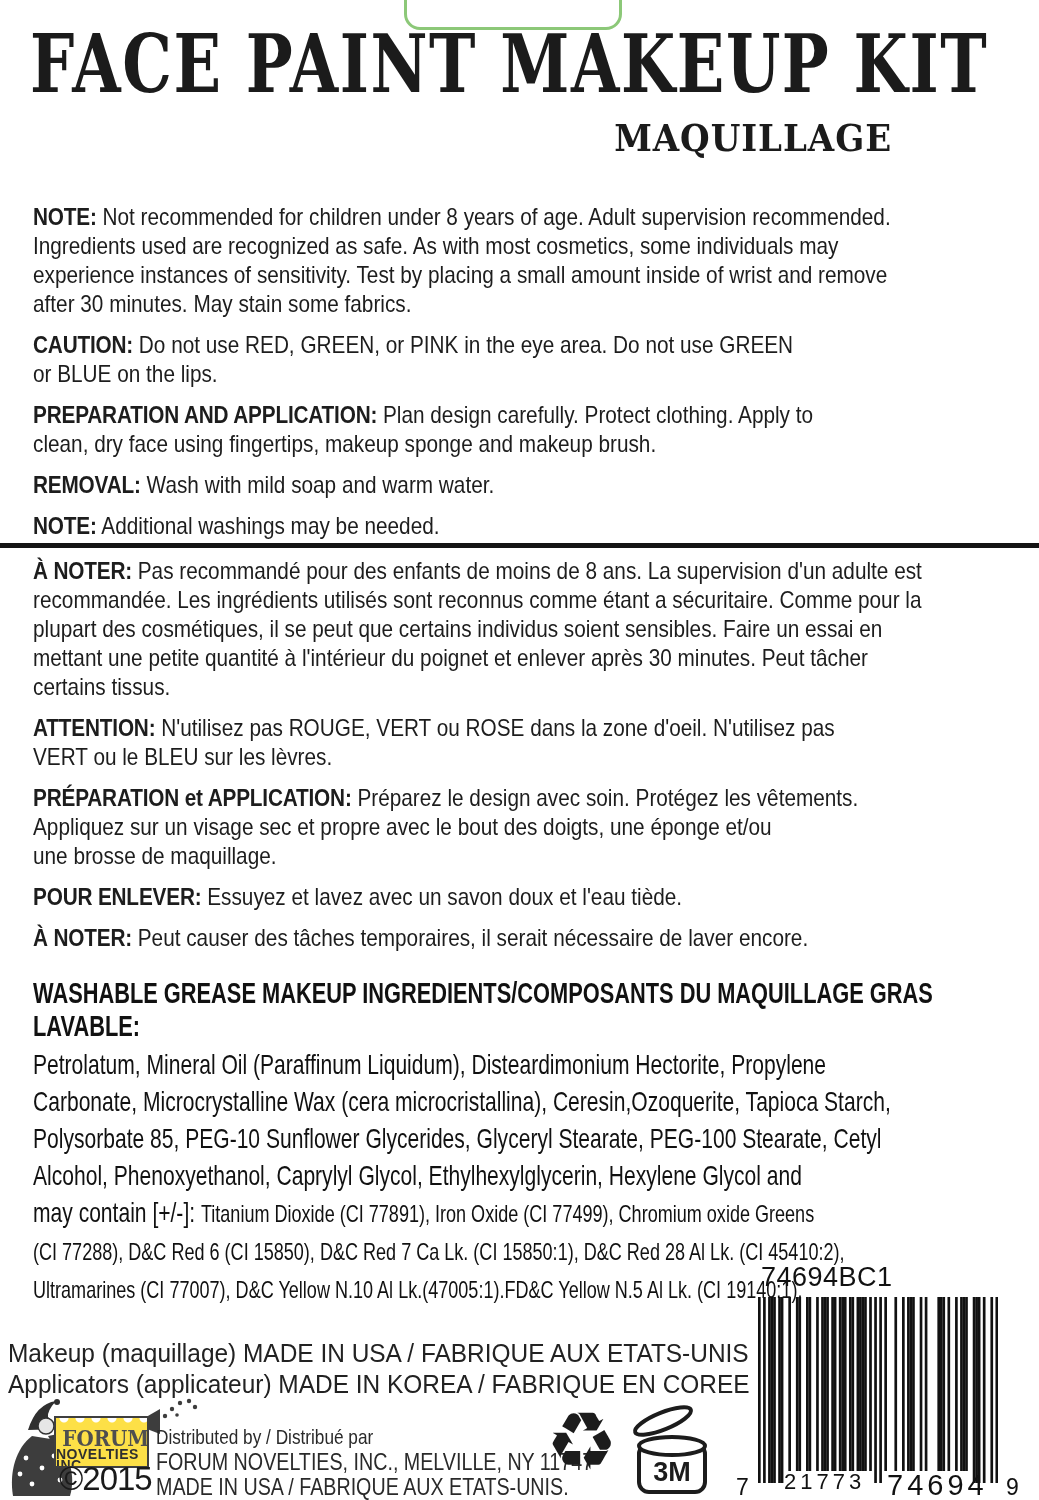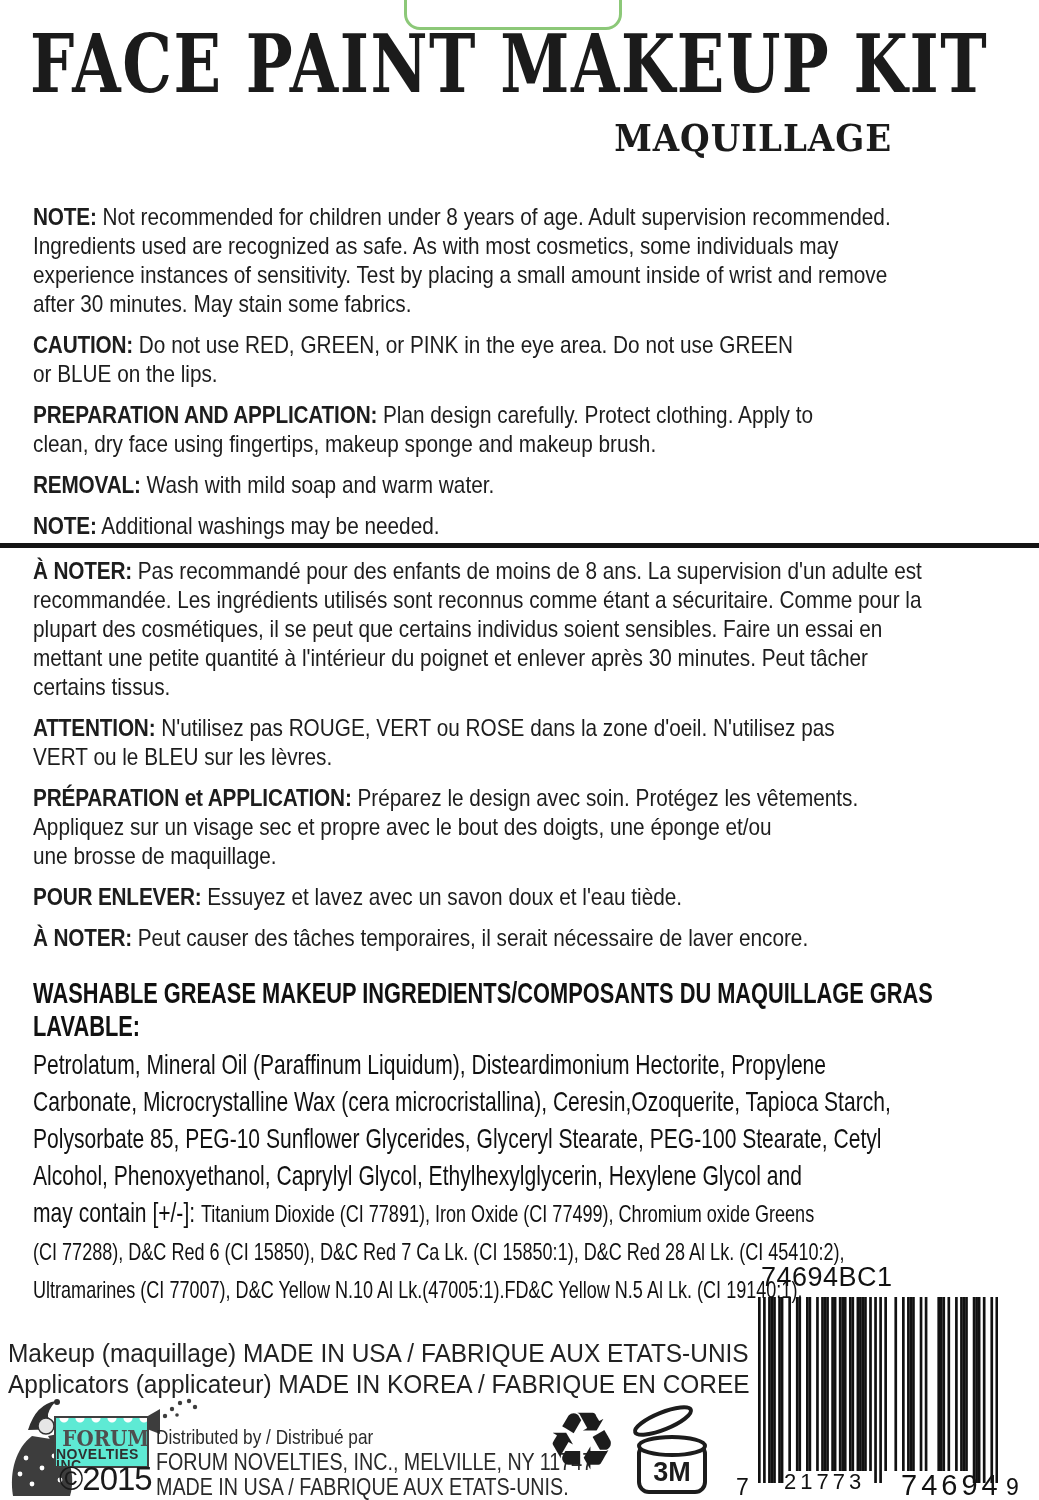--- a/index.html
+++ b/index.html
@@ -38,21 +38,21 @@
   .ing-col{font-size:24px;}
 
   
   .madein{position:absolute;left:8px;top:1338px;width:1200px;font-size:26px;line-height:31px;
           transform:scaleX(0.94);transform-origin:left top;color:#222;}
   .distributor{position:absolute;left:156px;top:1424px;width:560px;
                transform:scaleX(0.82);transform-origin:left top;color:#2a2a2a;}
   .d1{font-size:21px;line-height:25px;}
   .d23{font-size:24px;line-height:25px;}
 
-  .banner{position:absolute;left:54px;top:1416px;width:95px;height:52px;background:#5eead4;
+  .banner{position:absolute;left:54px;top:1416px;width:95px;height:52px;background:#fde047;
           border:2px solid #3f3f3f;box-sizing:border-box;overflow:hidden;}
   .banner::before{content:"";display:block;height:9px;
           background-image:radial-gradient(circle 5px at 8px 0px,#ffffff 4px,rgba(0,0,0,0) 5px);
           background-size:16px 9px;background-repeat:repeat-x;}
   .banner-brand{font-family:"DejaVu Serif",serif;font-weight:700;font-size:23px;line-height:22px;
           color:#4f4f4f;text-align:center;transform:scaleX(0.86);transform-origin:center top;}
   .banner-sub{font-weight:700;font-size:14px;line-height:11px;color:#2f2f2f;text-align:left;
           letter-spacing:0.5px;}
   .copyright{position:absolute;left:59px;top:1462px;font-weight:400;font-size:33px;line-height:34px;
           letter-spacing:-1px;color:#1a1a1a;}
@@ -61,21 +61,21 @@
            font-size:80px;line-height:84px;color:#1c1c1c;}
   .jar-svg{position:absolute;left:630px;top:1400px;}
   .wizard-svg{position:absolute;left:2px;top:1398px;}
 
   
   .bc-sku{position:absolute;left:761px;top:1262px;font-size:27px;letter-spacing:0.5px;color:#111;text-align:center;}
   .bc-bars{position:absolute;left:758px;top:1297px;}
   .bc-d{position:absolute;color:#111;line-height:1;}
   .bc-first{left:736px;top:1476px;font-size:23px;}
   .bc-left{left:784px;top:1471px;font-size:22px;letter-spacing:4px;}
-  .bc-right{left:887px;top:1471px;font-size:29px;letter-spacing:4px;margin-left:14px;}
+  .bc-right{left:887px;top:1471px;font-size:29px;letter-spacing:4px;}
   .bc-last{left:1006px;top:1476px;font-size:23px;}
 </style>
 </head>
 <body>
 
 <div class="page">
 
   <div class="hang-tab"></div>
 
   <div class="title">FACE PAINT MAKEUP KIT</div>

